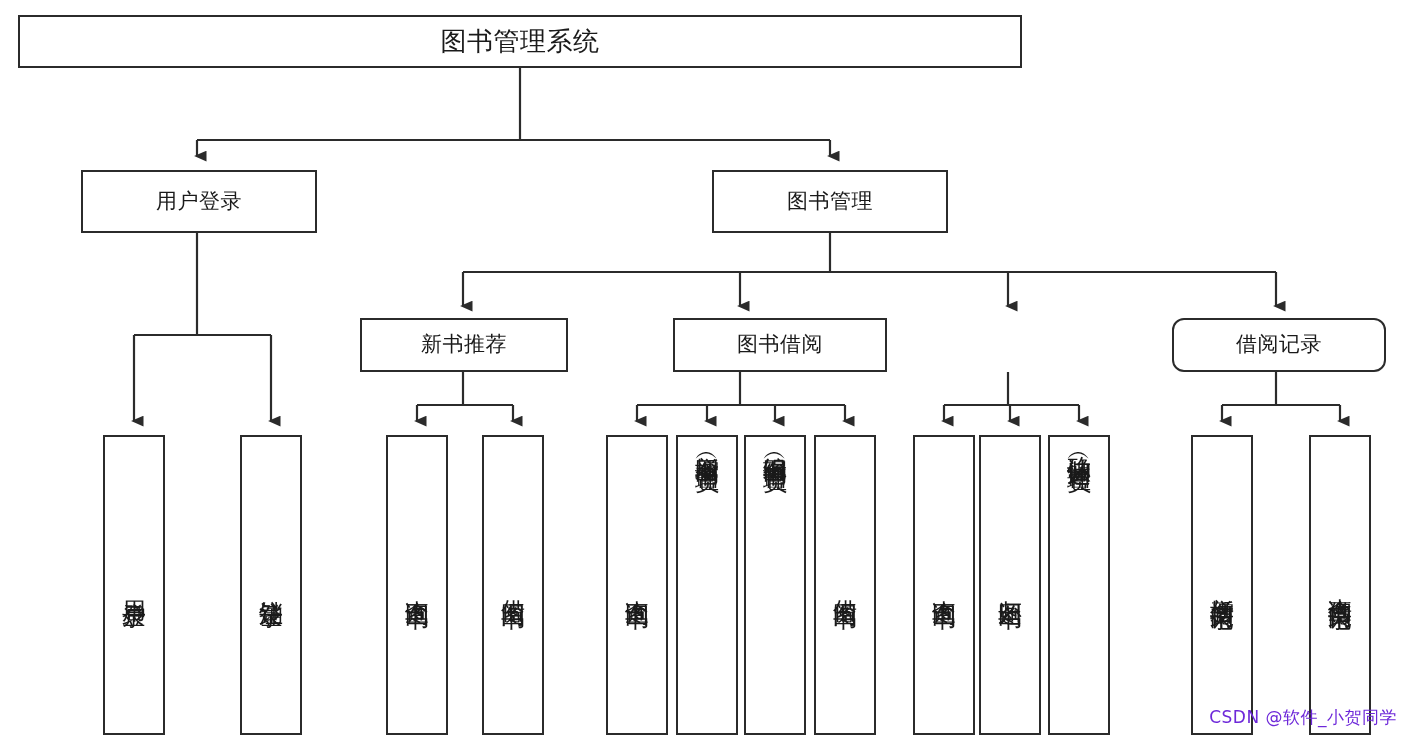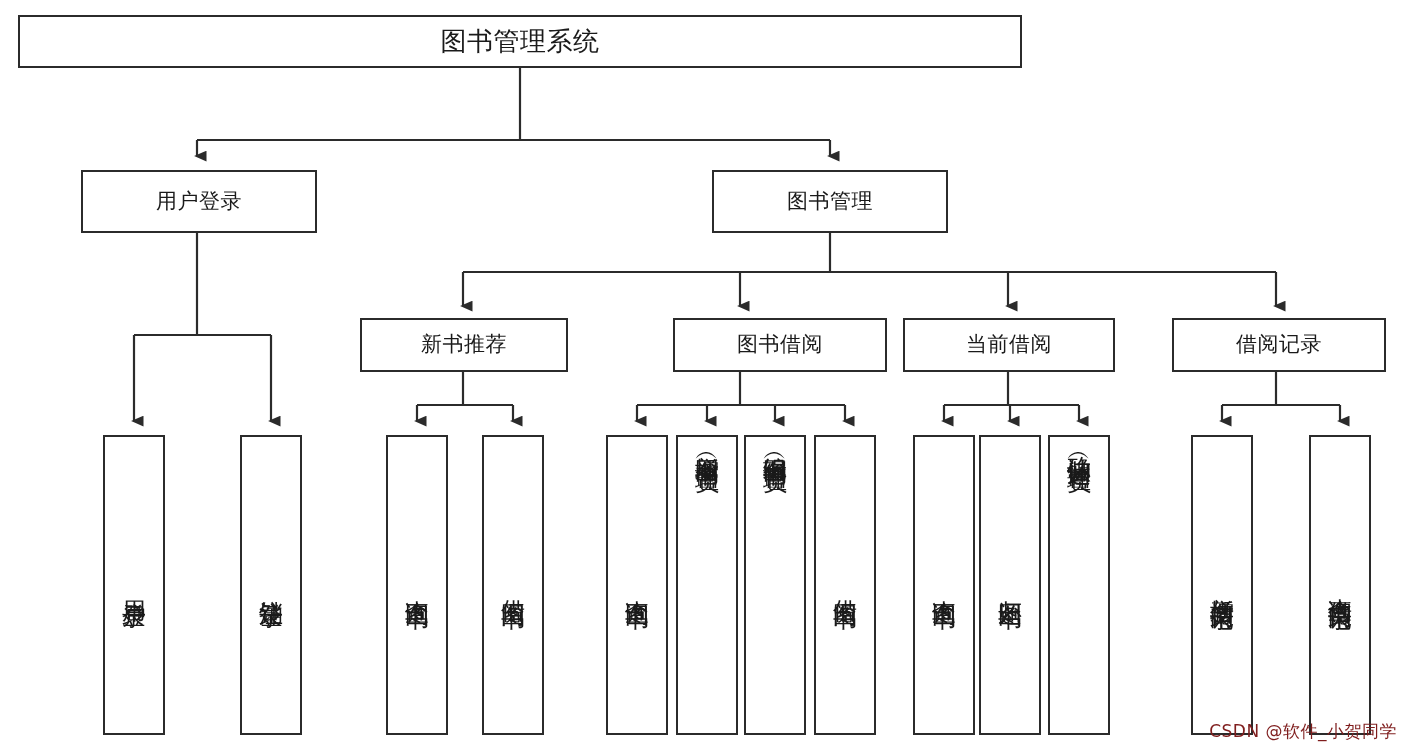--- a/index.html
+++ b/index.html
@@ -71,23 +71,23 @@
     line-height: 1.0;
     max-height: 296px;
     white-space: nowrap;
   }
   .v-node.v-center {
     align-items: center;
   }
   .watermark {
     position: absolute;
     right: 8px;
-    bottom: 4px;
+    bottom: 18px;
     font-size: 17px;
-    color: #7f1d1d;
+    color: #6d28d9;
     letter-spacing: 0.5px;
     white-space: nowrap;
     pointer-events: none;
   }
 </style>
 </head>
 <body>
 
 <div id="diagram-root">
 
@@ -149,24 +149,21 @@
   <div class="node-box h-node" style="left:712px; top:170px; width:236px; height:63px;">
     <span class="node-label">图书管理</span>
   </div>
 
   <div class="node-box h-node" style="left:360px; top:318px; width:208px; height:54px;align-items:center;">
     <span class="node-label">新书推荐</span>
   </div>
   <div class="node-box h-node" style="left:633px; top:318px; width:214px; height:54px;margin-left:40px;">
     <span class="node-label">图书借阅</span>
   </div>
-  <div class="node-box h-node" style="left:903px; top:318px; width:212px; height:54px;">
-    <span class="node-label">当前借阅</span>
-  </div>
-  <div class="node-box h-node" style="left:1172px; top:318px; width:214px; height:54px;">
+  <div class="node-box h-node" style="left:1172px; top:318px; width:214px; height:54px;border-radius:12px;">
     <span class="node-label">借阅记录</span>
   </div>
 
   <div class="node-box v-node v-center" style="left:103px; top:435px; width:62px; height:300px;">
     <span class="node-label">用户登录</span>
   </div>
   <div class="node-box v-node v-center" style="left:240px; top:435px; width:62px; height:300px;">
     <span class="node-label">注销登录</span>
   </div>
 

